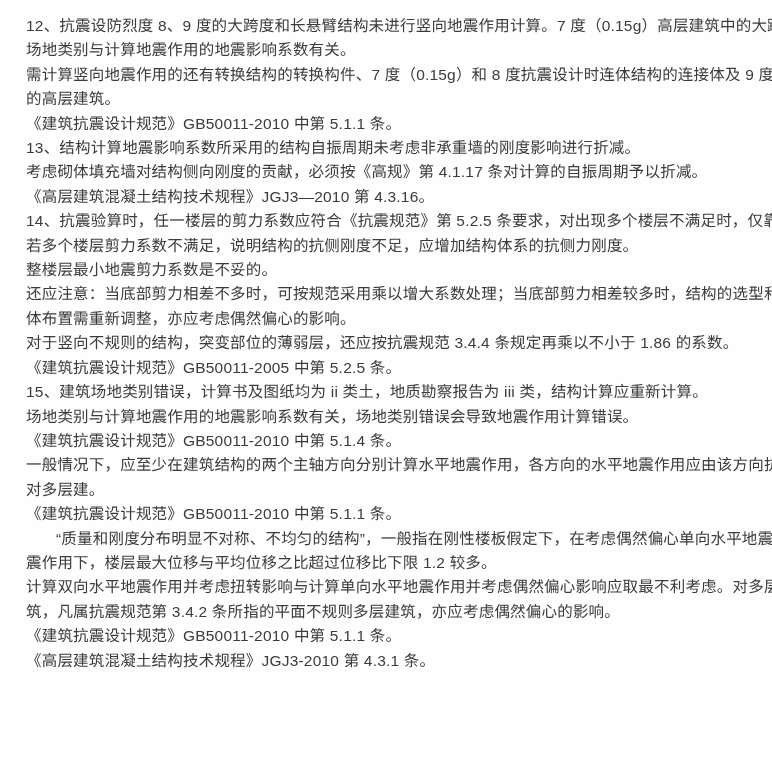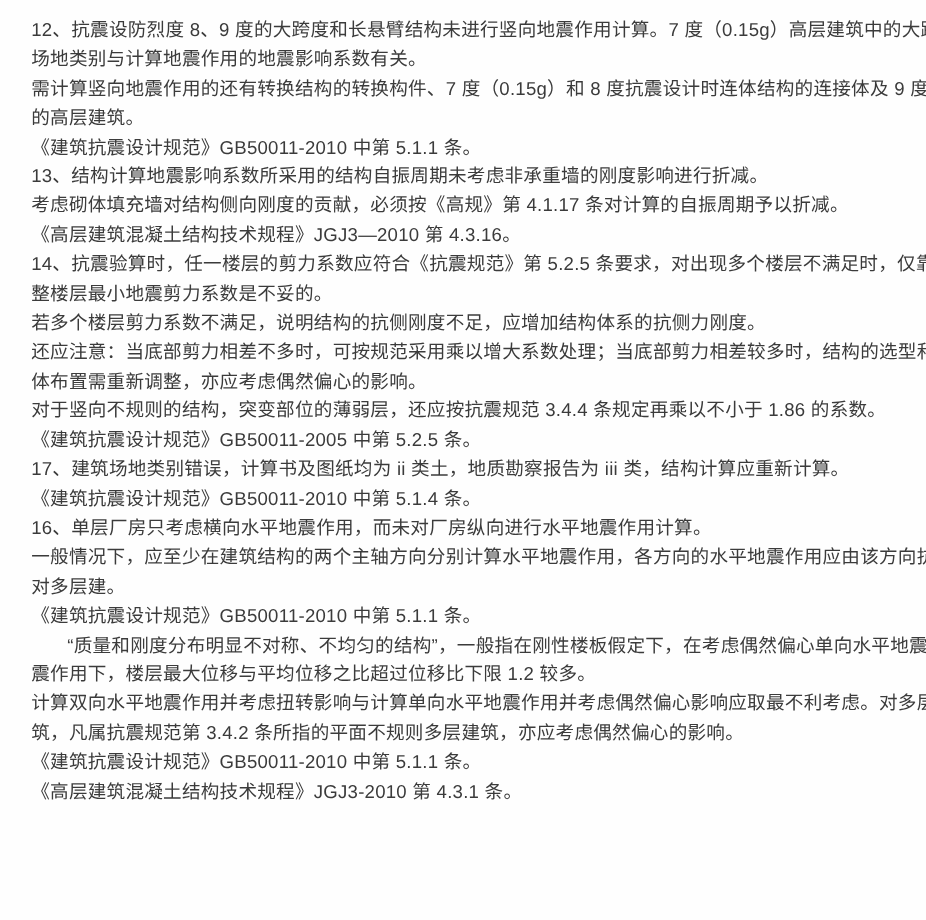--- a/index.html
+++ b/index.html
@@ -38,29 +38,29 @@
   <div class="text-block" style="color: rgb(59, 59, 59);">
       <div class="line">12、抗震设防烈度 8、9 度的大跨度和长悬臂结构未进行竖向地震作用计算。7 度（0.15g）高层建筑中的大跨</div>
       <div class="line">场地类别与计算地震作用的地震影响系数有关。</div>
       <div class="line">需计算竖向地震作用的还有转换结构的转换构件、7 度（0.15g）和 8 度抗震设计时连体结构的连接体及 9 度时</div>
       <div class="line">的高层建筑。</div>
       <div class="line">《建筑抗震设计规范》GB50011-2010 中第 5.1.1 条。</div>
       <div class="line">13、结构计算地震影响系数所采用的结构自振周期未考虑非承重墙的刚度影响进行折减。</div>
       <div class="line">考虑砌体填充墙对结构侧向刚度的贡献，必须按《高规》第 4.1.17 条对计算的自振周期予以折减。</div>
       <div class="line">《高层建筑混凝土结构技术规程》JGJ3—2010 第 4.3.16。</div>
       <div class="line">14、抗震验算时，任一楼层的剪力系数应符合《抗震规范》第 5.2.5 条要求，对出现多个楼层不满足时，仅靠调</div>
+      <div class="line">若多个楼层剪力系数不满足，说明结构的抗侧刚度不足，应增加结构体系的抗侧力刚度。</div>
       <div class="line">整楼层最小地震剪力系数是不妥的。</div>
-      <div class="line">若多个楼层剪力系数不满足，说明结构的抗侧刚度不足，应增加结构体系的抗侧力刚度。</div>
       <div class="line">还应注意：当底部剪力相差不多时，可按规范采用乘以增大系数处理；当底部剪力相差较多时，结构的选型和总</div>
       <div class="line">体布置需重新调整，亦应考虑偶然偏心的影响。</div>
       <div class="line">对于竖向不规则的结构，突变部位的薄弱层，还应按抗震规范 3.4.4 条规定再乘以不小于 1.86 的系数。</div>
       <div class="line">《建筑抗震设计规范》GB50011-2005 中第 5.2.5 条。</div>
-      <div class="line">17、建筑场地类别错误，计算书及图纸均为 ii 类土，地质勘察报告为 iii 类，结构计算应重新计算。</div>
+      <div class="line">15、建筑场地类别错误，计算书及图纸均为 ii 类土，地质勘察报告为 iii 类，结构计算应重新计算。</div>
+      <div class="line">场地类别与计算地震作用的地震影响系数有关，场地类别错误会导致地震作用计算错误。</div>
       <div class="line">《建筑抗震设计规范》GB50011-2010 中第 5.1.4 条。</div>
-      <div class="line">16、单层厂房只考虑横向水平地震作用，而未对厂房纵向进行水平地震作用计算。</div>
       <div class="line">一般情况下，应至少在建筑结构的两个主轴方向分别计算水平地震作用，各方向的水平地震作用应由该方向抗侧</div>
       <div class="line">对多层建。</div>
       <div class="line">《建筑抗震设计规范》GB50011-2010 中第 5.1.1 条。</div>
       <div class="line indent">“质量和刚度分布明显不对称、不均匀的结构”，一般指在刚性楼板假定下，在考虑偶然偏心单向水平地震地</div>
       <div class="line">震作用下，楼层最大位移与平均位移之比超过位移比下限 1.2 较多。</div>
       <div class="line">计算双向水平地震作用并考虑扭转影响与计算单向水平地震作用并考虑偶然偏心影响应取最不利考虑。对多层建</div>
       <div class="line">筑，凡属抗震规范第 3.4.2 条所指的平面不规则多层建筑，亦应考虑偶然偏心的影响。</div>
       <div class="line">《建筑抗震设计规范》GB50011-2010 中第 5.1.1 条。</div>
       <div class="line">《高层建筑混凝土结构技术规程》JGJ3-2010 第 4.3.1 条。</div>
     </div>

